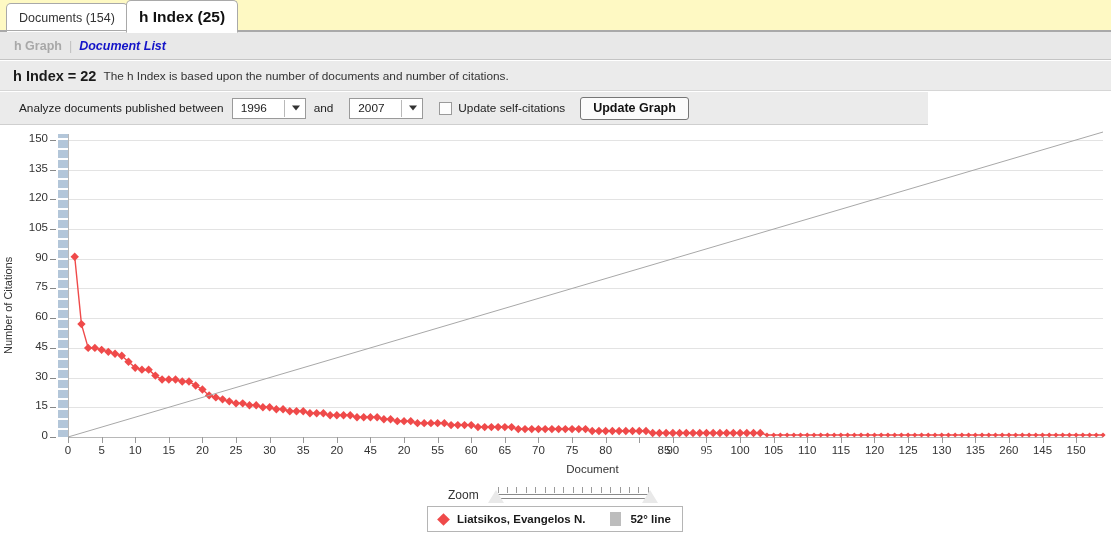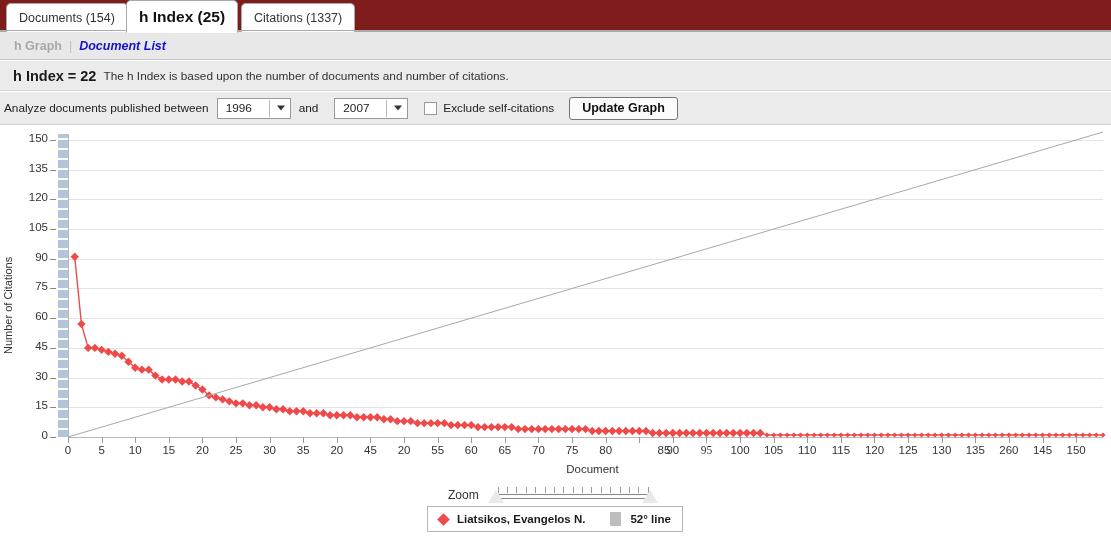--- a/index.html
+++ b/index.html
@@ -7,21 +7,21 @@
     margin: 0; padding: 0;
     width: 1111px; height: 545px;
     background: #ffffff;
     font-family: "Liberation Sans", sans-serif;
     overflow: hidden;
   }
 
   
   .tabstrip {
     position: absolute; left: 0; top: 0; width: 1111px; height: 32px;
-    background: #7f1d1d;
+    background: #fef9c3;
     border-bottom: 1px solid #a9a9a9;
   }
   .tabstrip .tabline {
     position: absolute; left: 0; bottom: 0; width: 1111px; height: 1px;
     background: #a9a9a9;
   }
   .tab {
     position: absolute; top: 3px; height: 29px;
     background: #ffffff;
     border: 1px solid #a9a9a9;
@@ -64,24 +64,24 @@
     position: absolute; left: 0; top: 61px; width: 1111px; height: 30px;
     background: #ebebeb;
     border-bottom: 1px solid #d6d6d6;
     display: flex; align-items: center; padding-left: 13px;
   }
   .infobar .hidx { font-size: 14.5px; font-weight: bold; color: #1a1a1a; }
   .infobar .desc { font-size: 11.8px; color: #333333; margin-left: 7px; }
 
   
   .controls {
-    position: absolute; left: 0; top: 92px; width: 1111px; height: 33px;
+    position: absolute; left: 0; top: 92px; width: 928px; height: 33px;
     background: #ebebeb;
     border-bottom: 1px solid #cfcfcf;
-    display: flex; align-items: center; padding-left: 4px;
+    display: flex; align-items: center; padding-left: 19px;
     font-size: 11.8px; color: #222222;
   }
   .selwrap {
     margin-left: 8px;
     width: 74px; height: 21px;
     background: #ffffff;
     border: 1px solid #9a9a9a;
     display: flex; align-items: center;
     cursor: pointer;
     position: relative;
@@ -217,21 +217,20 @@
   .lgsquare {
     width: 11px; height: 14px; background: #bdbdbd; margin-left: 16px;
   }
 </style>
 </head>
 <body>
 
 <div class="tabstrip">
   <div class="tab" id="tab0">Documents (154)</div>
   <div class="tab active" id="tab1">h Index (25)</div>
-  <div class="tab" id="tab2">Citations (1337)</div>
   <div class="tabline"></div>
 </div>
 
 <div class="subnav">
   <span class="cur">h Graph</span>
   <span class="sep">|</span>
   <span class="lnk">Document List</span>
 </div>
 
 <div class="infobar">
@@ -250,21 +249,21 @@
 
   <span class="andtxt">and</span>
 
   <div class="selwrap">
     <span class="val">2007</span>
     <span class="divider"></span>
     <span class="arw"></span>
   </div>
 
   <div class="chk"></div>
-  <span class="chklab">Exclude self-citations</span>
+  <span class="chklab">Update self-citations</span>
 
   <div class="ubtn">Update Graph</div>
 </div>
 
 <div class="chartarea">
   <div class="ylabel">Number of Citations</div>
   <div id="y-ticks">
       <div class="yticklab" style="top: 303px; left: 14px;">0</div>
       <div class="ytickmark" style="top: 311px; left: 50px;"></div>
       <div class="yticklab" style="top: 273.294px; left: 14px;">15</div>

